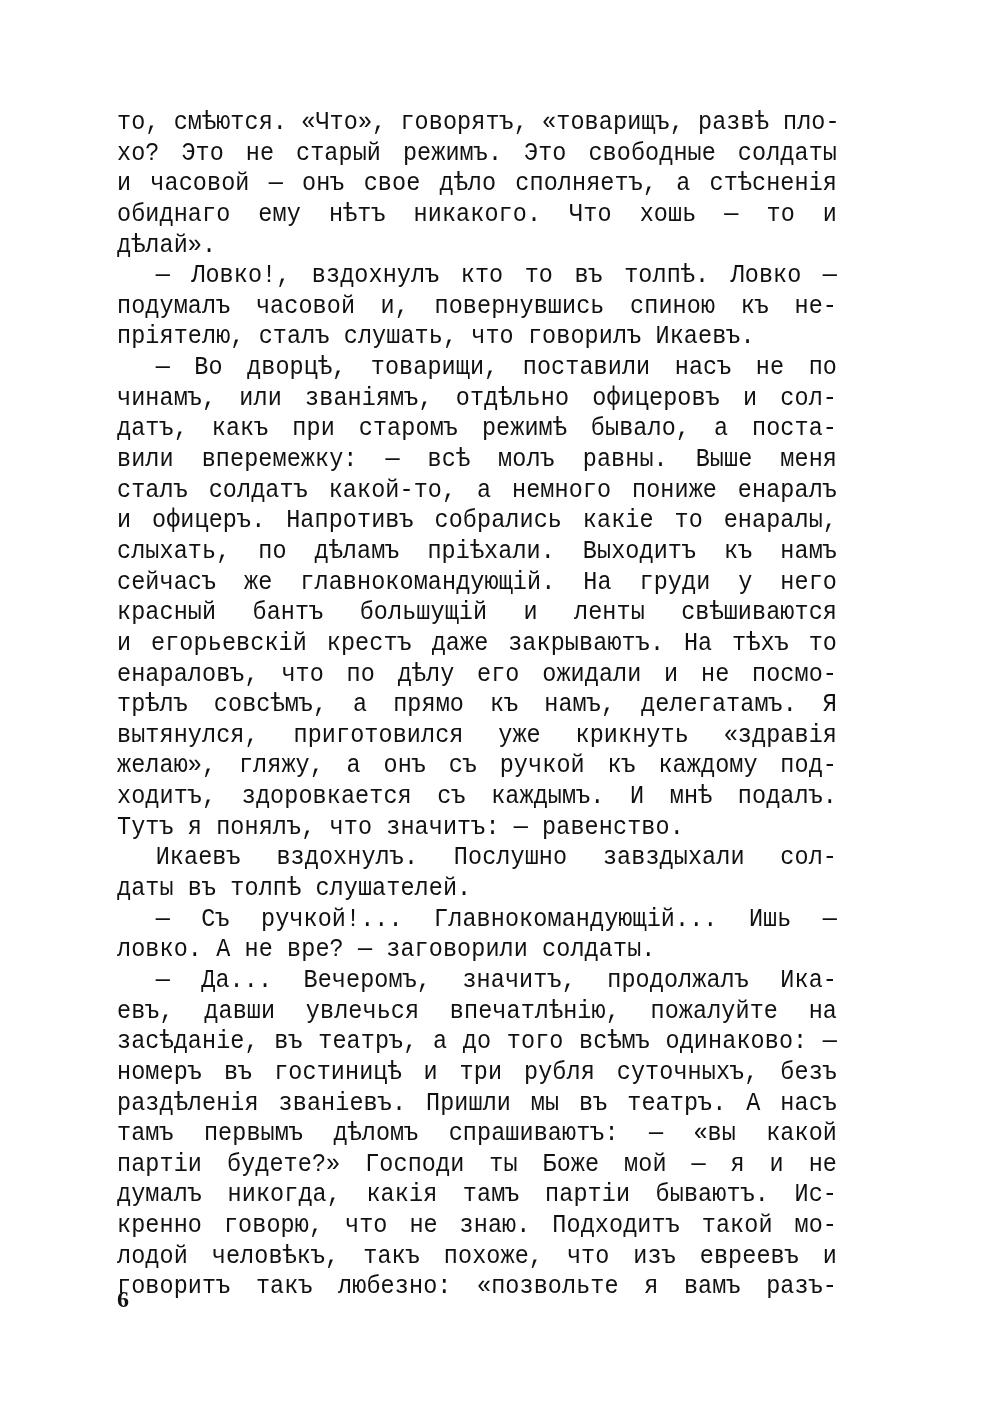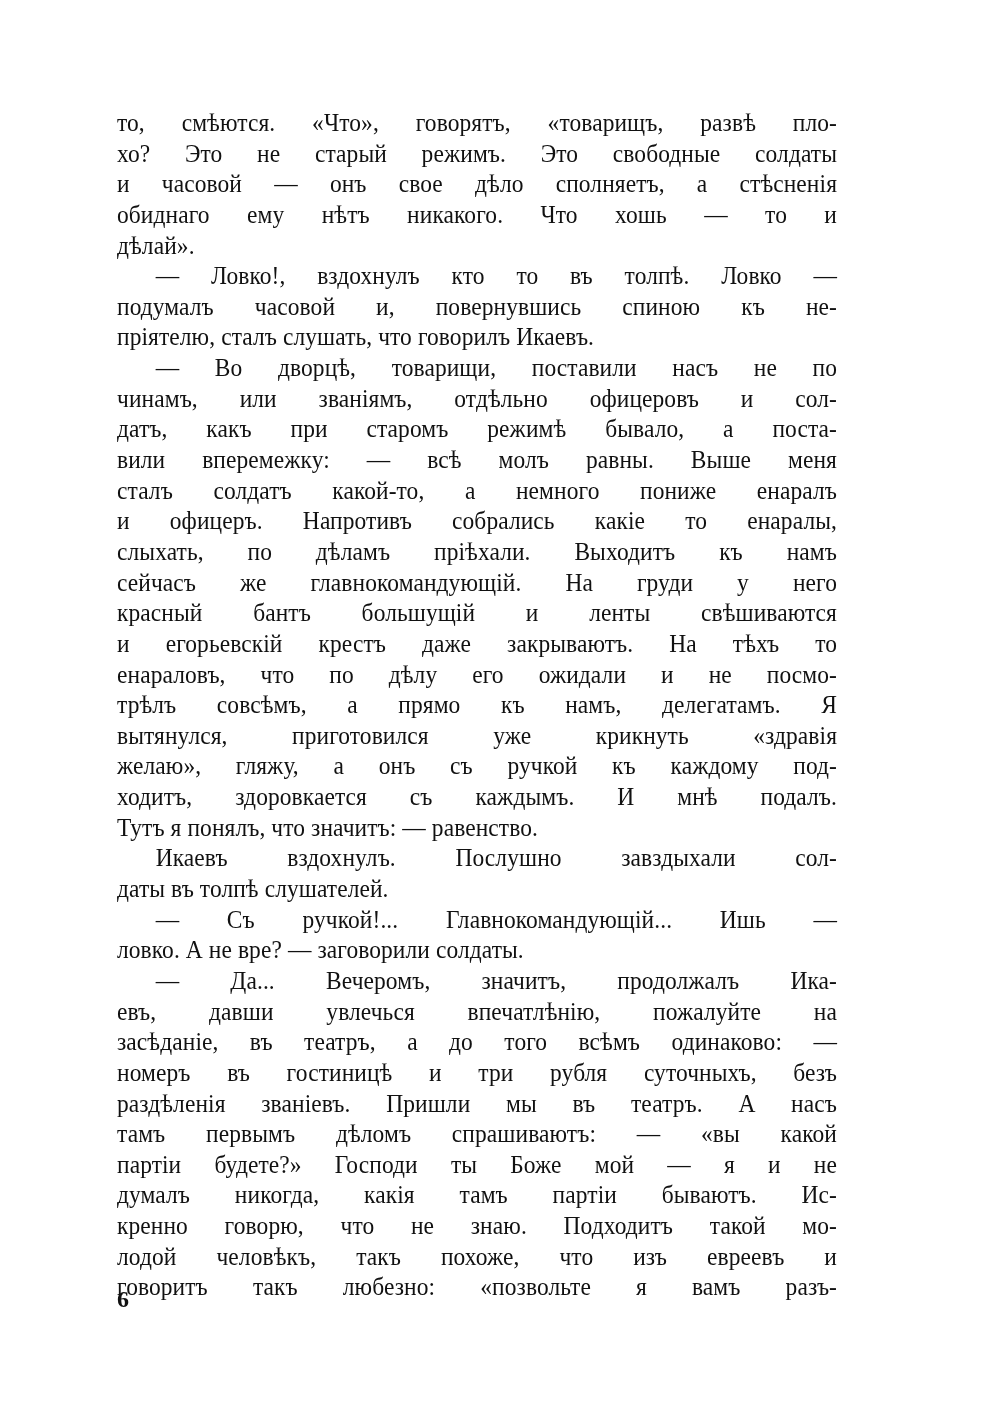--- a/index.html
+++ b/index.html
@@ -1,19 +1,19 @@
 <!DOCTYPE html>
 <html><head>
 <meta charset="utf-8">
 <style>
   html, body { margin: 0; padding: 0; background: #ffffff; }
   body { width: 1000px; height: 1418px; position: relative; overflow: hidden; }
   .page {
     position: absolute; left: 117px; top: 108px; width: 720px;
-    font-family: Liberation Serif, serif;
+    font-family: Liberation Mono, monospace;
     color: #111111;
   }
   .line {
     height: 30.65px; line-height: 30.65px;
     font-size: 25.5px; white-space: nowrap;
     text-align: justify; text-align-last: justify;
     letter-spacing: 0.1px;
     transform: scaleX(0.92); transform-origin: left center;
     width: 108.7%;
   }

